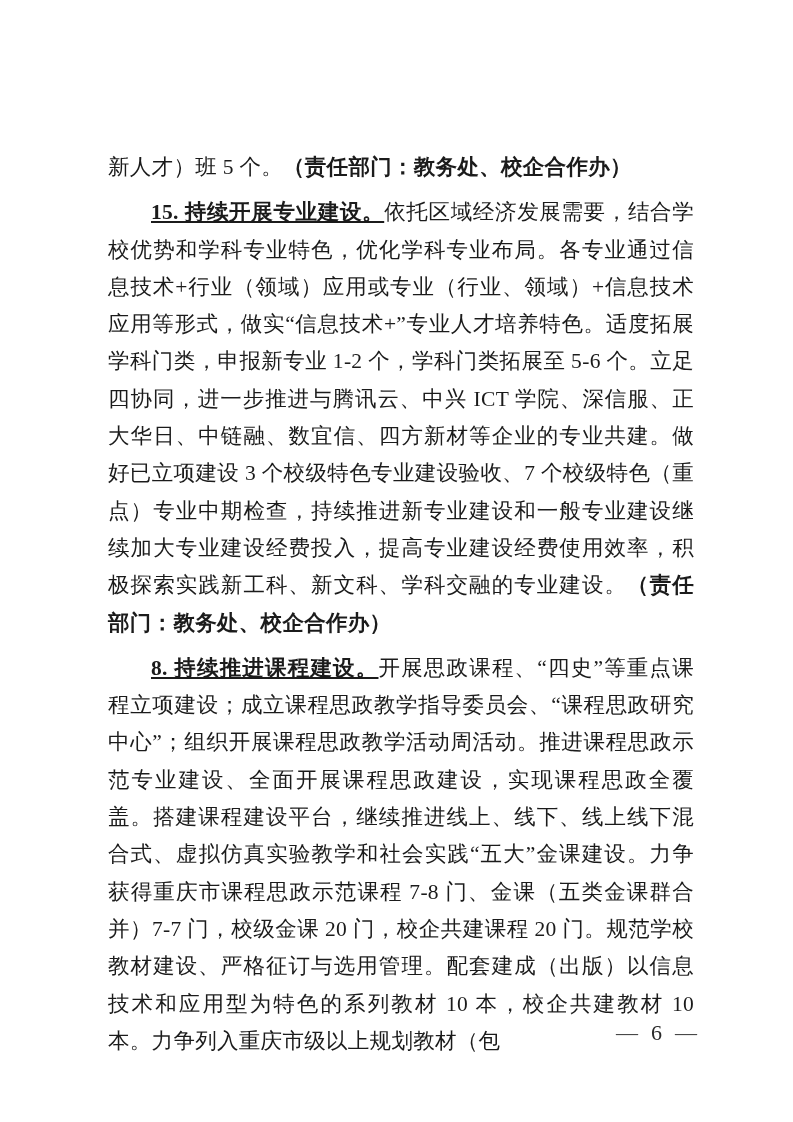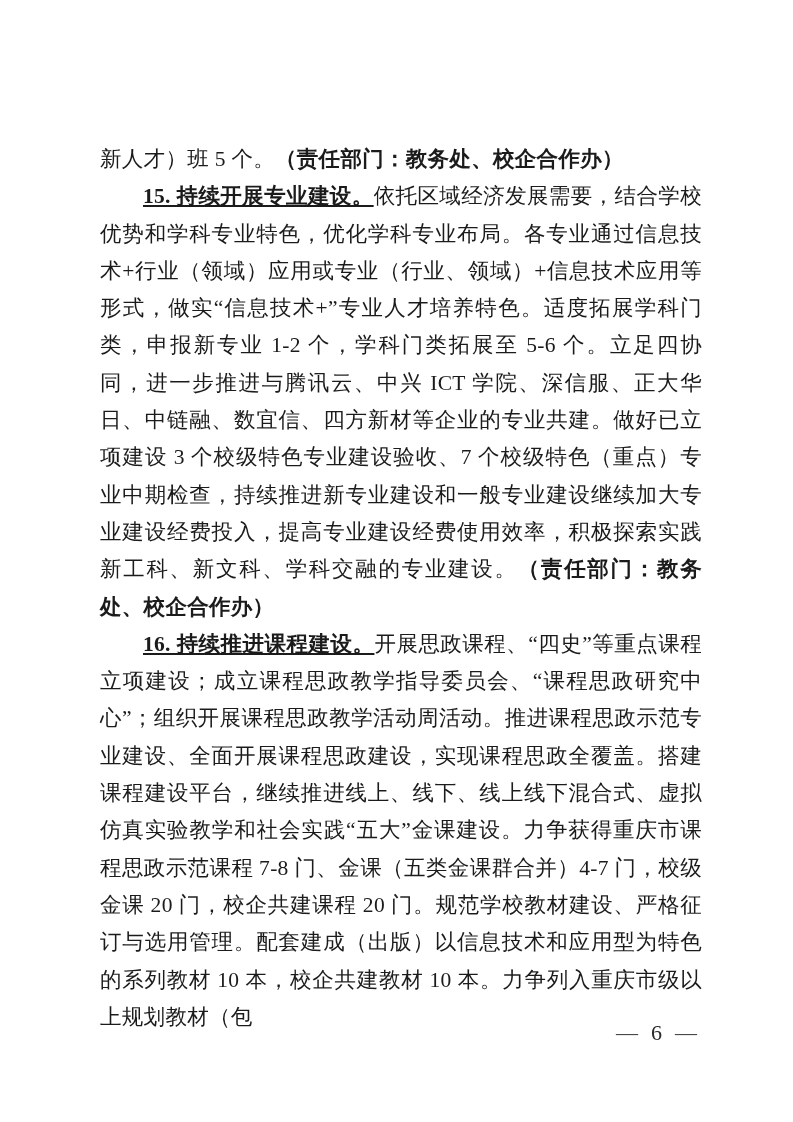--- a/index.html
+++ b/index.html
@@ -21,21 +21,21 @@
     left: 100px;
     top: 141px;
     width: 602px;
     color: #1b1b1b;
     font-size: 21.5px;
     line-height: 37.3px;
     text-align: justify;
     letter-spacing: 0.3px;
   }
   .para {
-    margin: 0;
+    margin: 8px;
   }
   .para.indent {
     text-indent: 2em;
   }
   .seg-heading {
     font-weight: bold;
     text-decoration: underline;
   }
   .seg-kai {
     font-weight: bold;
@@ -65,19 +65,19 @@
 <body>
 
 <div class="page">
 
   <div class="content">
 
     <p class="para"><span class="seg-body">新人才）班 5 个。</span><span class="seg-kai">（责任部门：教务处、校企合作办）</span></p>
 
     <p class="para indent"><span class="seg-heading">15. 持续开展专业建设。</span><span class="seg-body">依托区域经济发展需要，结合学校优势和学科专业特色，优化学科专业布局。各专业通过信息技术+行业（领域）应用或专业（行业、领域）+信息技术应用等形式，做实“信息技术+”专业人才培养特色。适度拓展学科门类，申报新专业 1-2 个，学科门类拓展至 5-6 个。立足四协同，进一步推进与腾讯云、中兴 ICT 学院、深信服、正大华日、中链融、数宜信、四方新材等企业的专业共建。做好已立项建设 3 个校级特色专业建设验收、7 个校级特色（重点）专业中期检查，持续推进新专业建设和一般专业建设继续加大专业建设经费投入，提高专业建设经费使用效率，积极探索实践新工科、新文科、学科交融的专业建设。</span><span class="seg-kai">（责任部门：教务处、校企合作办）</span></p>
 
-    <p class="para indent"><span class="seg-heading">16. 持续推进课程建设。</span><span class="seg-body">开展思政课程、“四史”等重点课程立项建设；成立课程思政教学指导委员会、“课程思政研究中心”；组织开展课程思政教学活动周活动。推进课程思政示范专业建设、全面开展课程思政建设，实现课程思政全覆盖。搭建课程建设平台，继续推进线上、线下、线上线下混合式、虚拟仿真实验教学和社会实践“五大”金课建设。力争获得重庆市课程思政示范课程 7-8 门、金课（五类金课群合并）4-7 门，校级金课 20 门，校企共建课程 20 门。规范学校教材建设、严格征订与选用管理。配套建成（出版）以信息技术和应用型为特色的系列教材 10 本，校企共建教材 10 本。力争列入重庆市级以上规划教材（包</span></p>
+    <p class="para indent"><span class="seg-heading">8. 持续推进课程建设。</span><span class="seg-body">开展思政课程、“四史”等重点课程立项建设；成立课程思政教学指导委员会、“课程思政研究中心”；组织开展课程思政教学活动周活动。推进课程思政示范专业建设、全面开展课程思政建设，实现课程思政全覆盖。搭建课程建设平台，继续推进线上、线下、线上线下混合式、虚拟仿真实验教学和社会实践“五大”金课建设。力争获得重庆市课程思政示范课程 7-8 门、金课（五类金课群合并）7-7 门，校级金课 20 门，校企共建课程 20 门。规范学校教材建设、严格征订与选用管理。配套建成（出版）以信息技术和应用型为特色的系列教材 10 本，校企共建教材 10 本。力争列入重庆市级以上规划教材（包</span></p>
 
   </div>
 
   <div class="footer"><span class="dash">—</span><span class="num">6</span><span class="dash">—</span></div>
 
 </div>
 
 </body></html>

